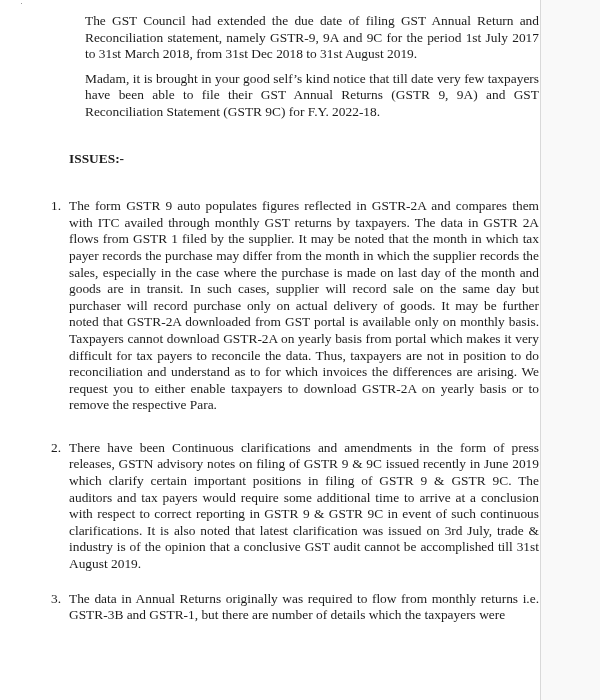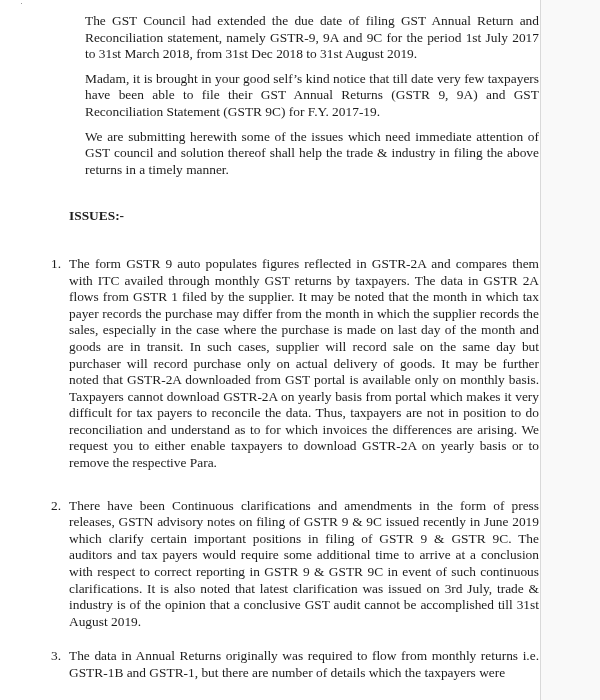--- a/index.html
+++ b/index.html
@@ -88,32 +88,31 @@
 </head>
 <body>
 
 <div class="page"></div>
 <div class="page-edge"></div>
 <div class="right-margin"></div>
 <div class="speck"></div>
 
 <div class="content">
   <p class="para">The GST Council had extended the due date of filing GST Annual Return and Reconciliation statement, namely GSTR-9, 9A and 9C for the period 1st July 2017 to 31st March 2018, from 31st Dec 2018 to 31st August 2019.</p>
-  <p class="para">Madam, it is brought in your good self’s kind notice that till date very few taxpayers have been able to file their GST Annual Returns (GSTR 9, 9A) and GST Reconciliation Statement (GSTR 9C) for F.Y. 2017-19.</p>
-  <p class="para">We are submitting herewith some of the issues which need immediate attention of GST council and solution thereof shall help the trade &amp; industry in filing the above returns in a timely manner.</p>
+  <p class="para">Madam, it is brought in your good self’s kind notice that till date very few taxpayers have been able to file their GST Annual Returns (GSTR 9, 9A) and GST Reconciliation Statement (GSTR 9C) for F.Y. 2022-18.</p>
 
   <div class="heading">ISSUES:-</div>
 
   <ol class="issues">
     <li class="issue">
       <span class="issue-num">1.</span>
       <span>The form GSTR 9 auto populates figures reflected in GSTR-2A and compares them with ITC availed through monthly GST returns by taxpayers. The data in GSTR 2A flows from GSTR 1 filed by the supplier. It may be noted that the month in which tax payer records the purchase may differ from the month in which the supplier records the sales, especially in the case where the purchase is made on last day of the month and goods are in transit. In such cases, supplier will record sale on the same day but purchaser will record purchase only on actual delivery of goods. It may be further noted that GSTR-2A downloaded from GST portal is available only on monthly basis. Taxpayers cannot download GSTR-2A on yearly basis from portal which makes it very difficult for tax payers to reconcile the data. Thus, taxpayers are not in position to do reconciliation and understand as to for which invoices the differences are arising. We request you to either enable taxpayers to download GSTR-2A on yearly basis or to remove the respective Para.</span>
     </li>
     <li class="issue">
       <span class="issue-num">2.</span>
       <span>There have been Continuous clarifications and amendments in the form of press releases, GSTN advisory notes on filing of GSTR 9 &amp; 9C issued recently in June 2019 which clarify certain important positions in filing of GSTR 9 &amp; GSTR 9C. The auditors and tax payers would require some additional time to arrive at a conclusion with respect to correct reporting in GSTR 9 &amp; GSTR 9C in event of such continuous clarifications. It is also noted that latest clarification was issued on 3rd July, trade &amp; industry is of the opinion that a conclusive GST audit cannot be accomplished till 31st August 2019.</span>
     </li>
     <li class="issue third">
       <span class="issue-num">3.</span>
-      <span>The data in Annual Returns originally was required to flow from monthly returns i.e. GSTR-1B and GSTR-1, but there are number of details which the taxpayers were</span>
+      <span>The data in Annual Returns originally was required to flow from monthly returns i.e. GSTR-3B and GSTR-1, but there are number of details which the taxpayers were</span>
     </li>
   </ol>
 </div>
 
 </body></html>

